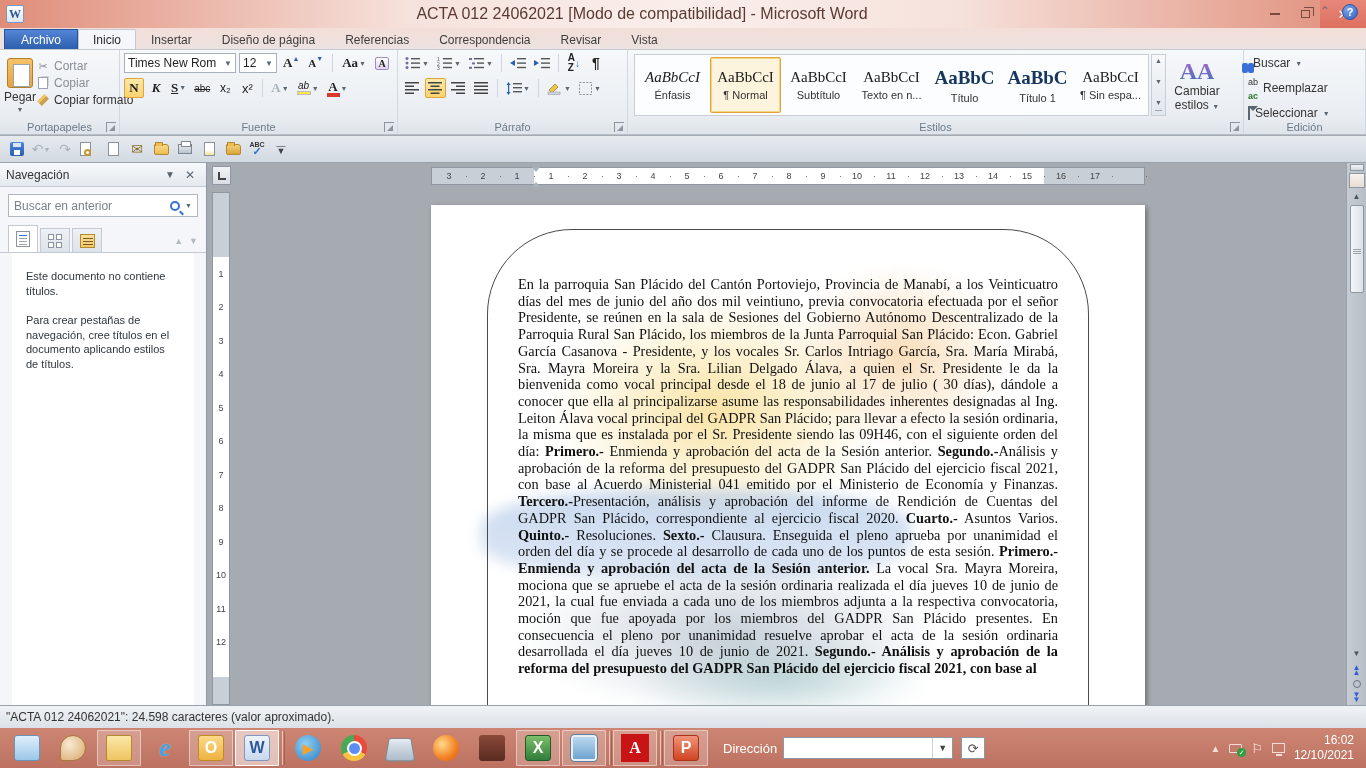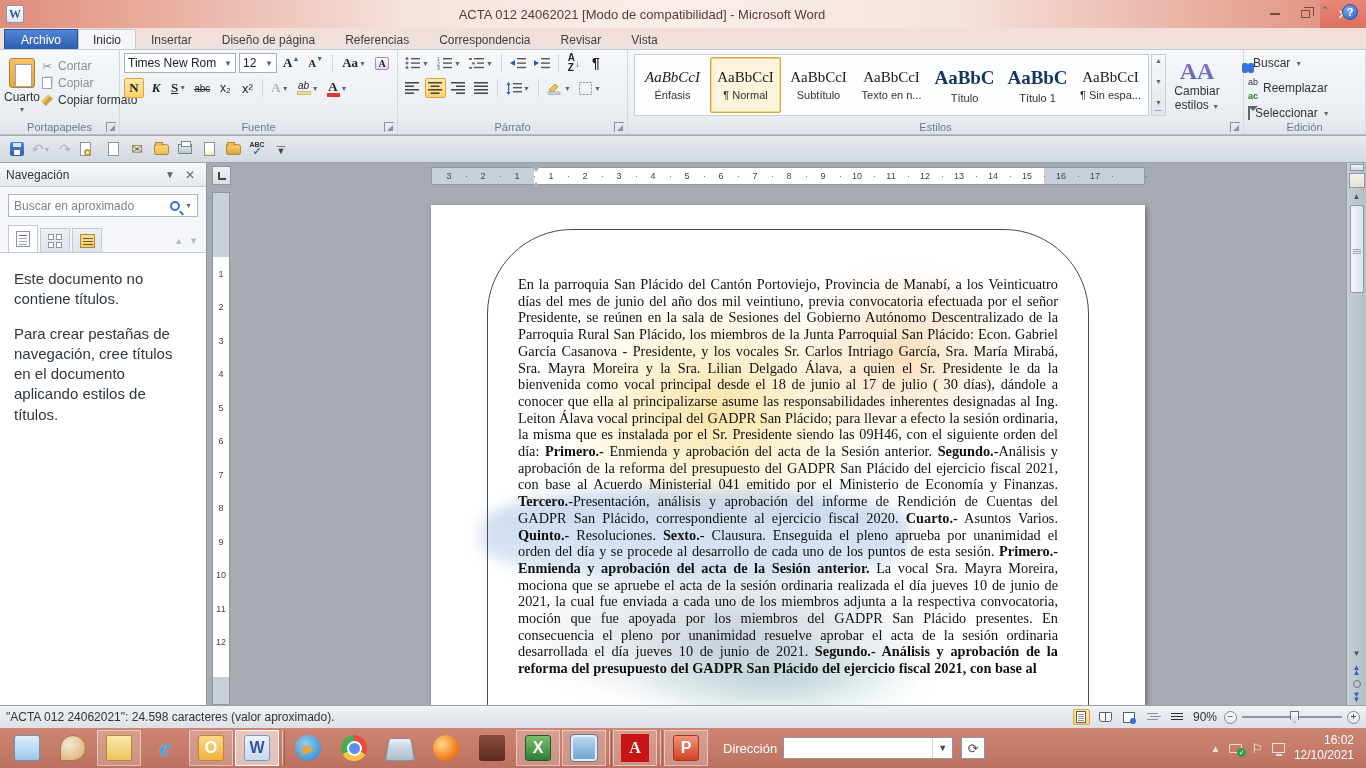--- a/index.html
+++ b/index.html
@@ -6,21 +6,21 @@
   html,body { width:1366px; height:768px; overflow:hidden; font-family:"Liberation Sans", sans-serif; }
   body { position:relative; background:#a6abb1; font-size:12px; color:#333; }
 
   
   .titlebar { position:absolute; top:0; left:0; right:0; height:28px;
     background:linear-gradient(to right,#e08d79,#f6e2dc 30%,#faeeea 50%,#f6e2dc 70%,#e08d79);
     display:flex; align-items:center; }
   .word-logo { width:18px; height:18px; margin-left:6px; background:linear-gradient(#fdfdfd,#dfe6ef);
     border:1px solid #7d97c0; border-radius:2px; color:#2b579a; font-weight:bold; font-size:12px;
     display:flex; align-items:center; justify-content:center; font-family:"Liberation Serif",serif; }
-  .title-text { flex:1; text-align:center; font-size:13px; color:#5a3a33; }
+  .title-text { flex:1; text-align:center; font-size:16px; color:#5a3a33; }
   .win-controls { display:flex; height:100%; align-items:stretch; }
   .win-btn { width:30px; display:flex; align-items:center; justify-content:center; color:#7a4a40; font-size:13px; }
   .win-btn.close { width:46px; background:linear-gradient(#e8887a,#dd6f5f); color:#fff; }
   .restore-glyph { width:9px; height:8px; border:1px solid #7a4a40; position:relative; background:transparent; }
   .restore-glyph:before { content:""; position:absolute; left:2px; top:-4px; width:9px; height:8px; border:1px solid #7a4a40; border-bottom:none; border-left:none; }
   .min-glyph { width:10px; height:2px; background:#7a4a40; }
 
   
   .tabrow { position:absolute; top:28px; left:0; right:0; height:21px;
     background:linear-gradient(#f3ded8,#ece2e0); display:flex; align-items:flex-end; padding-left:4px; }
@@ -139,21 +139,21 @@
   .nav-tabs { display:flex; align-items:flex-end; border-bottom:1px solid #c3cad2; padding:4px 8px 0; gap:2px; }
   .nav-tab { width:30px; height:24px; border:1px solid #c3cad2; border-bottom:none; background:linear-gradient(#eef1f5,#dde3ea); display:flex; align-items:center; justify-content:center; }
   .nav-tab.active { background:#fff; height:27px; }
   .doclines { width:14px; height:16px; background:#fff; border:1px solid #8a939e; position:relative; }
   .doclines:before { content:""; position:absolute; left:2px; top:3px; width:8px; height:1px; background:#3a6fd8; box-shadow:0 3px 0 #9aa4ae,0 6px 0 #9aa4ae,0 9px 0 #9aa4ae; }
   .grid4 { width:14px; height:14px; display:grid; grid-template-columns:1fr 1fr; gap:2px; }
   .grid4 span { background:#fff; border:1px solid #8a939e; }
   .reslines { width:15px; height:14px; background:linear-gradient(#fbe09b,#f2c96a); border:1px solid #b5892e; position:relative; }
   .reslines:before { content:""; position:absolute; left:2px; top:3px; width:10px; height:1px; background:#7a5a1e; box-shadow:0 3px 0 #7a5a1e,0 6px 0 #7a5a1e; }
   .nav-updn { margin-left:auto; display:flex; gap:6px; padding-bottom:6px; color:#b3bac2; font-size:9px; }
-  .nav-body { flex:1; background:#fff; margin:0 0; padding:16px 14px; font-size:15px; color:#30363d; line-height:1.35; }
+  .nav-body { flex:1; background:#fff; margin:0 12px; padding:16px 14px; font-size:11px; color:#30363d; line-height:1.35; }
   .nav-body p + p { margin-top:14px; }
 
   
   .docregion { flex:1; position:relative; background:#a6abb1; }
   .rulerstrip { position:absolute; top:0; left:0; right:20px; height:29px; background:#a6abb1; }
   .tabsel { position:absolute; left:5px; top:3px; width:19px; height:19px; background:linear-gradient(#f2f4f7,#d8dde3); border:1px solid #8f98a2; display:flex; align-items:center; justify-content:center; }
   .tabsel .L { width:8px; height:8px; border-left:2px solid #444; border-bottom:2px solid #444; }
   .hruler { position:absolute; left:224px; top:4px; width:714px; height:18px; background:#c9cfd6; border:1px solid #8f98a2; display:flex; font-size:9px; color:#444; }
   .hr-seg { display:flex; height:100%; }
   .hr-cell { width:34px; display:flex; align-items:center; justify-content:center; position:relative; }
@@ -288,21 +288,21 @@
 <div class="tabrow-right">
   <div class="chev-up"></div>
   <div class="help-btn">?</div>
 </div>
 
 <div class="ribbon">
 
   <div class="rgroup g-clip">
     <div class="paste-btn">
       <div class="clipboard-ico"></div>
-      <div class="paste-label">Cuarto</div>
+      <div class="paste-label">Pegar</div>
       <span style="font-size:7px;color:#5b6770">▼</span>
     </div>
     <div class="clip-col">
       <div class="small-cmd">
           <span class="mini-ico">✂</span>
           <span>Cortar</span>
         </div>
       <div class="small-cmd">
           <span class="mini-ico">
             <span class="copy-ico"></span>
@@ -629,21 +629,21 @@
 
   <div class="navpane">
     <div class="nav-head">
       <span>Navegación</span>
       <span class="sp"></span>
       <span class="nav-ctrl">▼</span>
       <span class="nav-ctrl" style="font-size:12px">✕</span>
     </div>
     <div class="nav-search-wrap">
       <div class="nav-search">
-        <span class="ph">Buscar en aproximado</span>
+        <span class="ph">Buscar en anterior</span>
         <span class="mag-ico"></span>
         <span style="font-size:7px;color:#5b6770">▼</span>
       </div>
     </div>
     <div class="nav-tabs">
       <div class="nav-tab active">
           <span class="doclines"></span>
         </div>
       <div class="nav-tab">
           <span class="grid4">
@@ -753,45 +753,20 @@
             <span>▼</span>
             <span>▼</span>
           </span>
       </div>
     </div>
   </div>
 </div>
 
 <div class="statusbar">
   <span>"ACTA 012 24062021": 24.598 caracteres (valor aproximado).</span>
-  <div class="status-right">
-    <span class="view-ico on">
-        <span class="vi-page"></span>
-      </span>
-    <span class="view-ico">
-        <span class="vi-book"></span>
-      </span>
-    <span class="view-ico">
-        <span class="vi-web"></span>
-      </span>
-    <span class="view-ico">
-        <span class="vi-outline"></span>
-      </span>
-    <span class="view-ico">
-        <span class="vi-draft"></span>
-      </span>
-    <span class="zoom-label">90%</span>
-    <div class="zoom-slider">
-      <span class="zs-btn">−</span>
-      <span class="zs-track">
-          <span class="zs-thumb"></span>
-        </span>
-      <span class="zs-btn">+</span>
-    </div>
-  </div>
 </div>
 
 <div class="taskbar">
   <div style="display:flex;align-items:center" id="tb-items">
       <div class="tb-btn tb-calc">
         <span class="tbg"></span>
       </div>
       <div class="tb-btn tb-paint">
         <span class="tbg"></span>
       </div>

